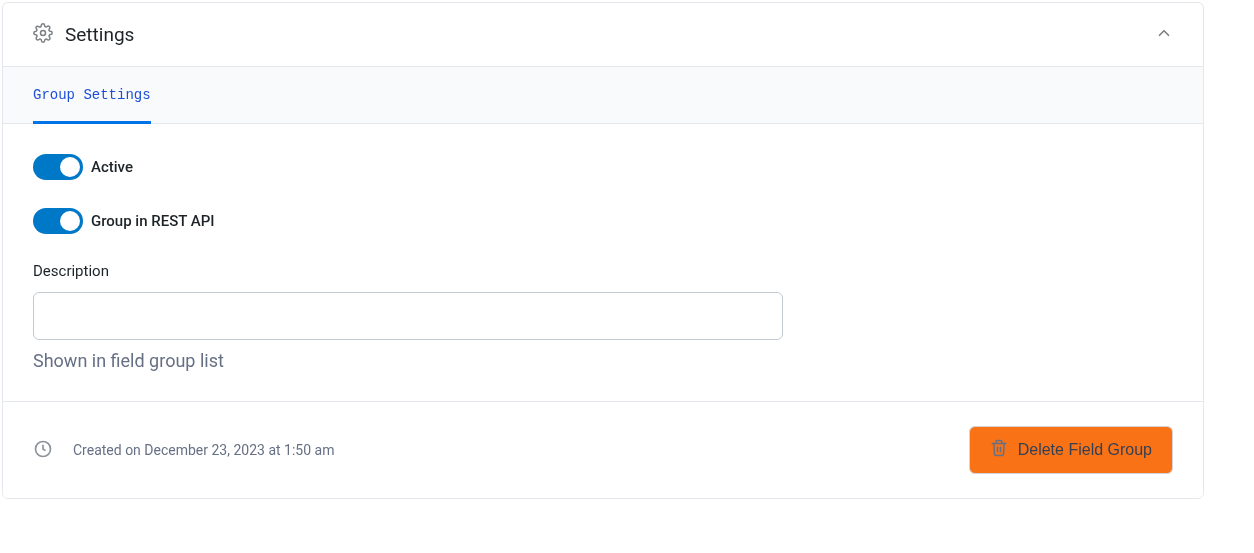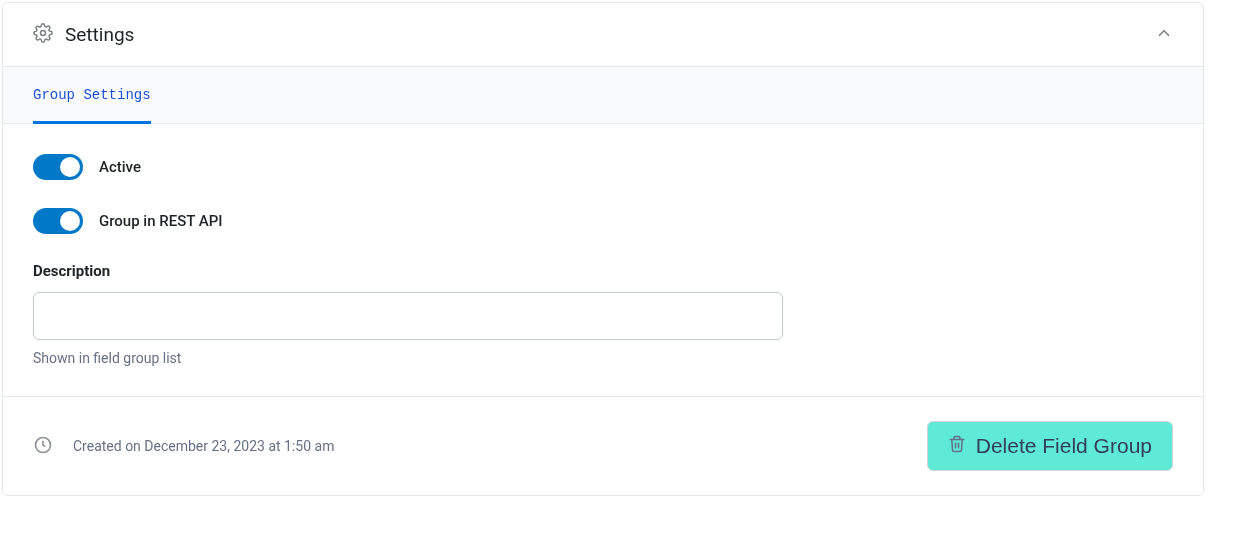--- a/index.html
+++ b/index.html
@@ -66,21 +66,21 @@
       color: #1d4ed8;
       border-bottom: 3px solid #0073e6;
       font-family: Liberation Mono, monospace;
     }
     .tab-content {
       padding: 30px;
     }
     .toggle-row {
       display: flex;
       align-items: center;
-      gap: 16px;
+      gap: 8px;
       margin-bottom: 28px;
     }
     .toggle {
       width: 50px;
       height: 26px;
       background: #0078c8;
       border-radius: 13px;
       position: relative;
       cursor: pointer;
       flex-shrink: 0;
@@ -97,37 +97,37 @@
     .toggle-label {
       font-size: 15px;
       color: #1d2327;
       font-weight: 500;
     }
     .field-group {
       margin-top: 8px;
     }
     .field-label {
       font-size: 15px;
-      font-weight: 700;
+      font-weight: 400;
       color: #1d2327;
       margin-bottom: 12px;
       display: block;
     }
     .text-input {
       width: 750px;
       height: 48px;
       border: 1px solid #c4cad1;
       border-radius: 6px;
       padding: 10px 14px;
       font-size: 14px;
       background: #fff;
     }
     .field-help {
       margin-top: 10px;
-      font-size: 14px;
+      font-size: 18px;
       color: #667085;
     }
     .panel-footer {
       display: flex;
       align-items: center;
       justify-content: space-between;
       padding: 24px 30px;
       border-top: 1px solid #e4e7eb;
       background: #fff;
     }
@@ -143,23 +143,23 @@
       height: 20px;
       color: #8c939a;
     }
     .delete-btn {
       display: flex;
       align-items: center;
       gap: 10px;
       padding: 12px 20px;
       border: 1px solid #d0d5dd;
       border-radius: 6px;
-      background: #5eead4;
+      background: #f97316;
       color: #344054;
-      font-size: 21px;
+      font-size: 16px;
       cursor: pointer;
     }
     .trash-icon {
       width: 18px;
       height: 18px;
       color: #667085;
     }
   </style>
 </head>
 <body>

